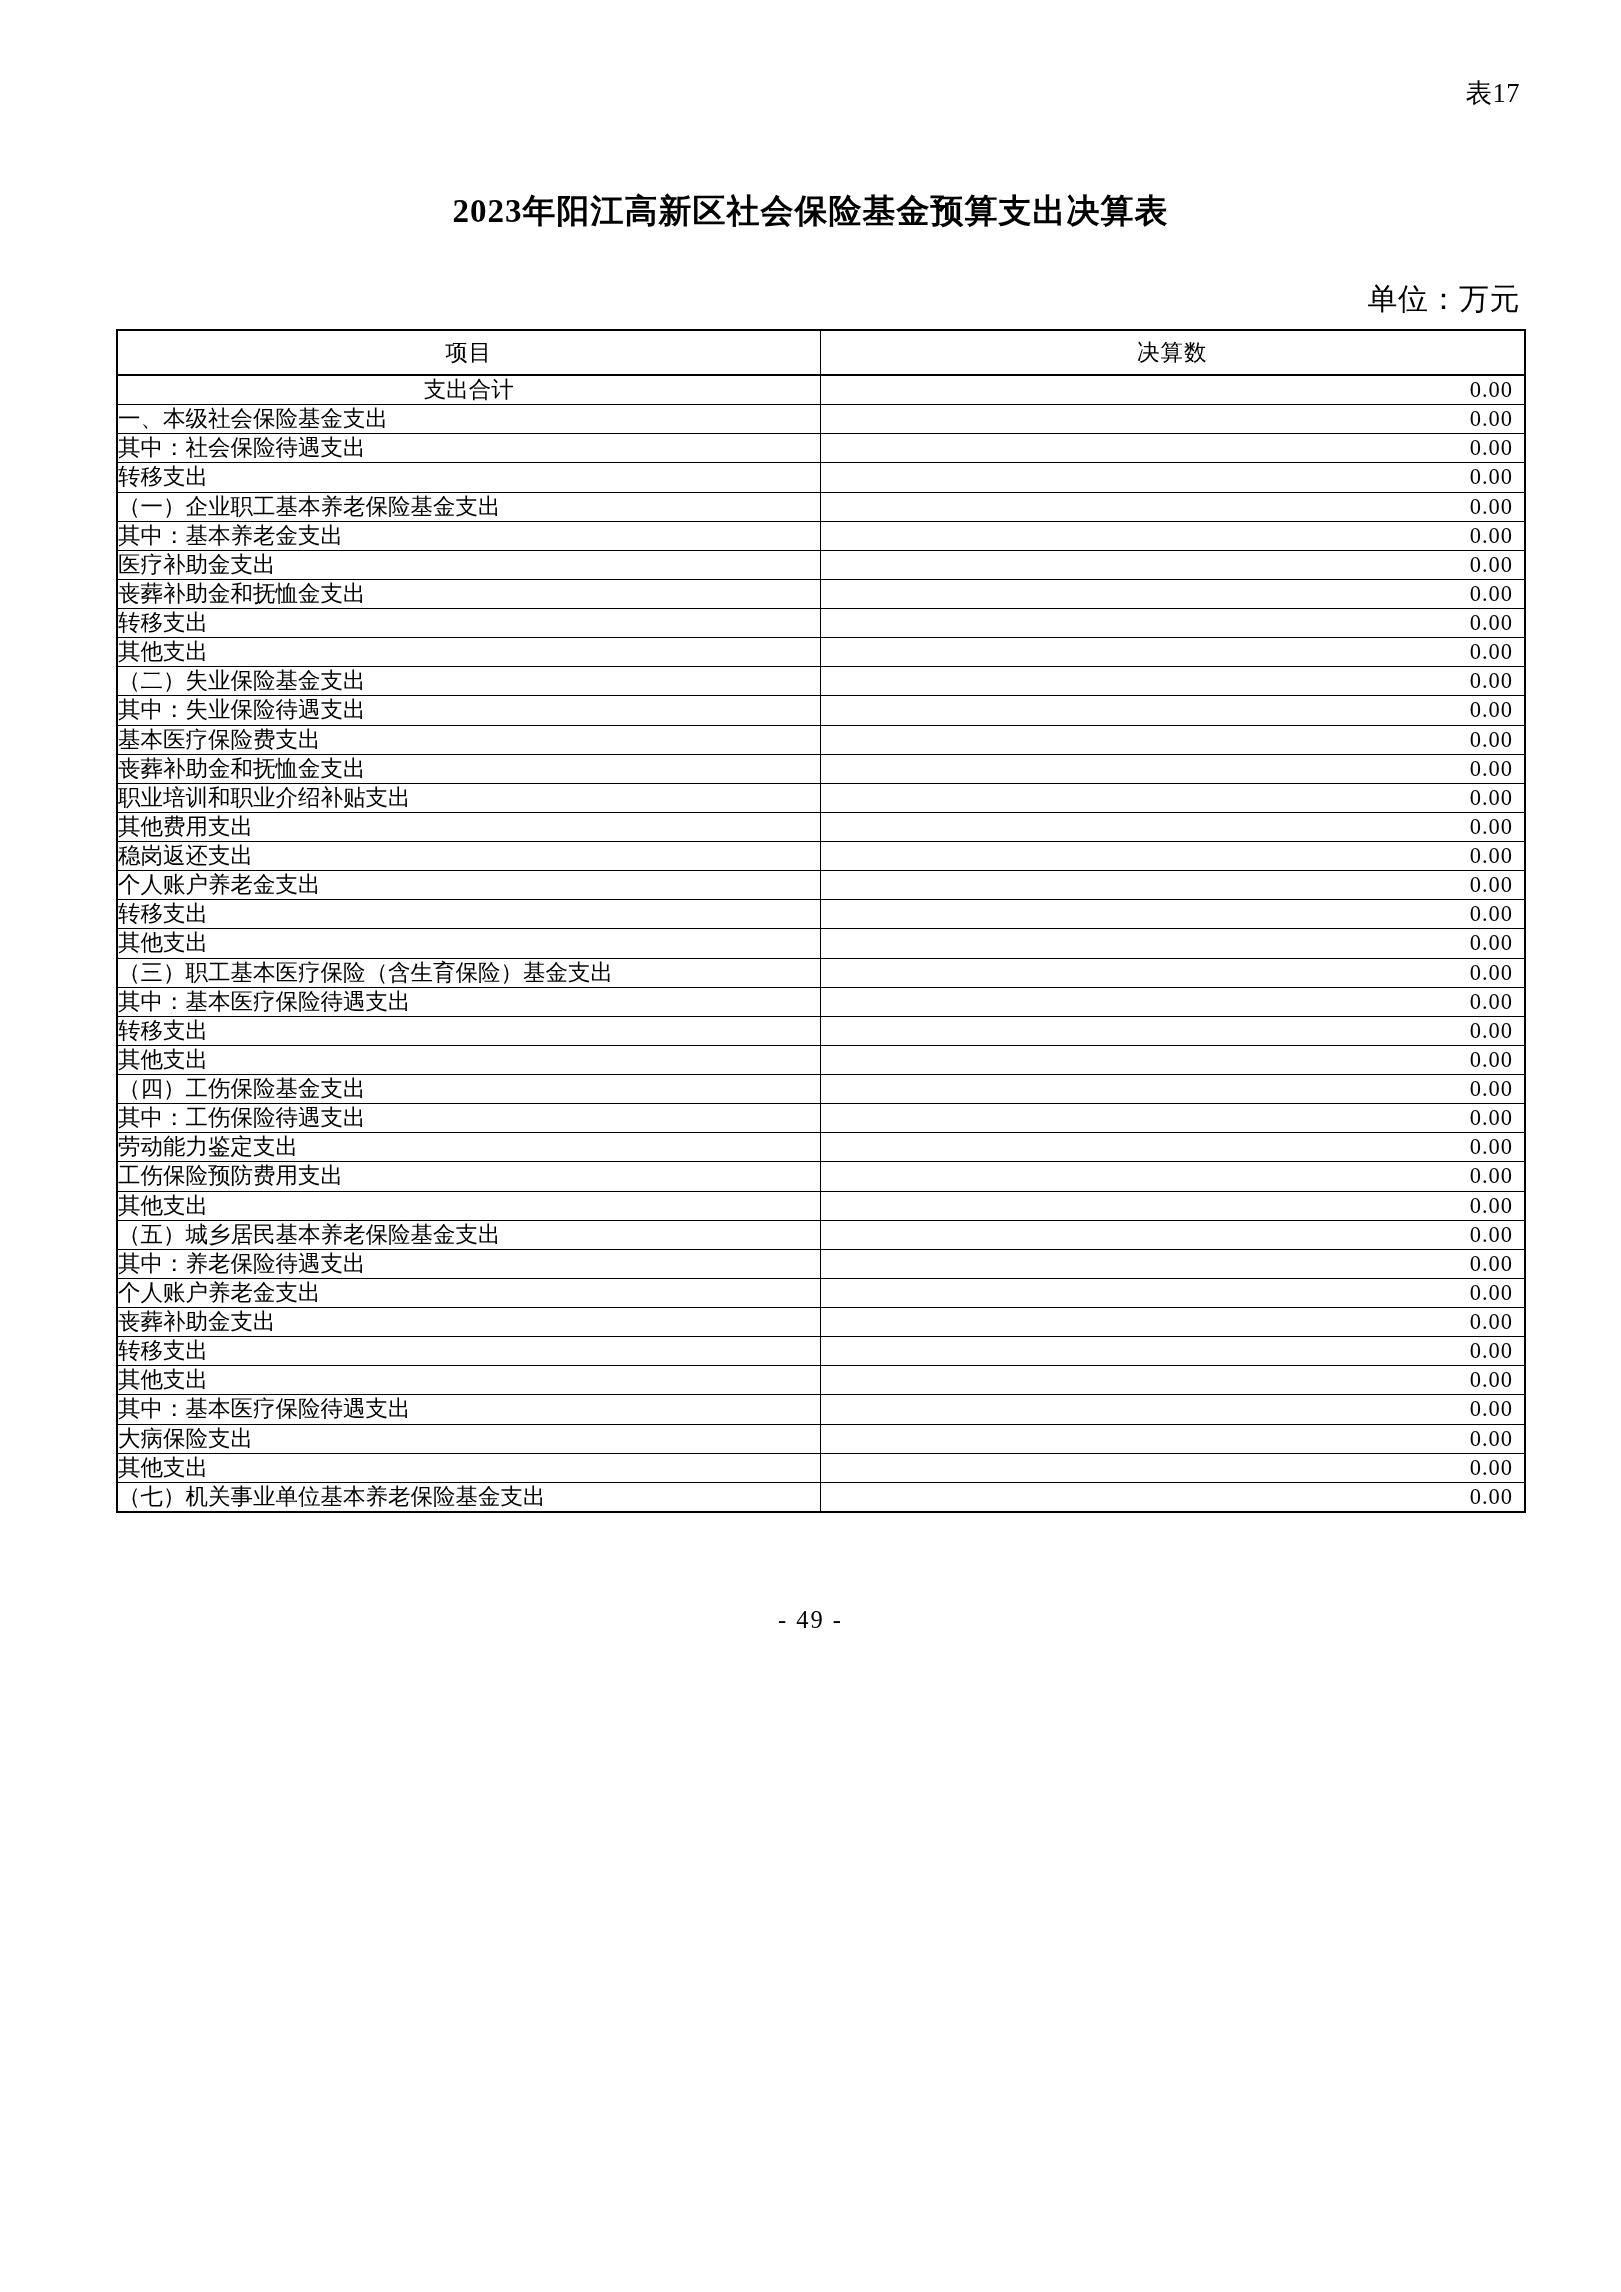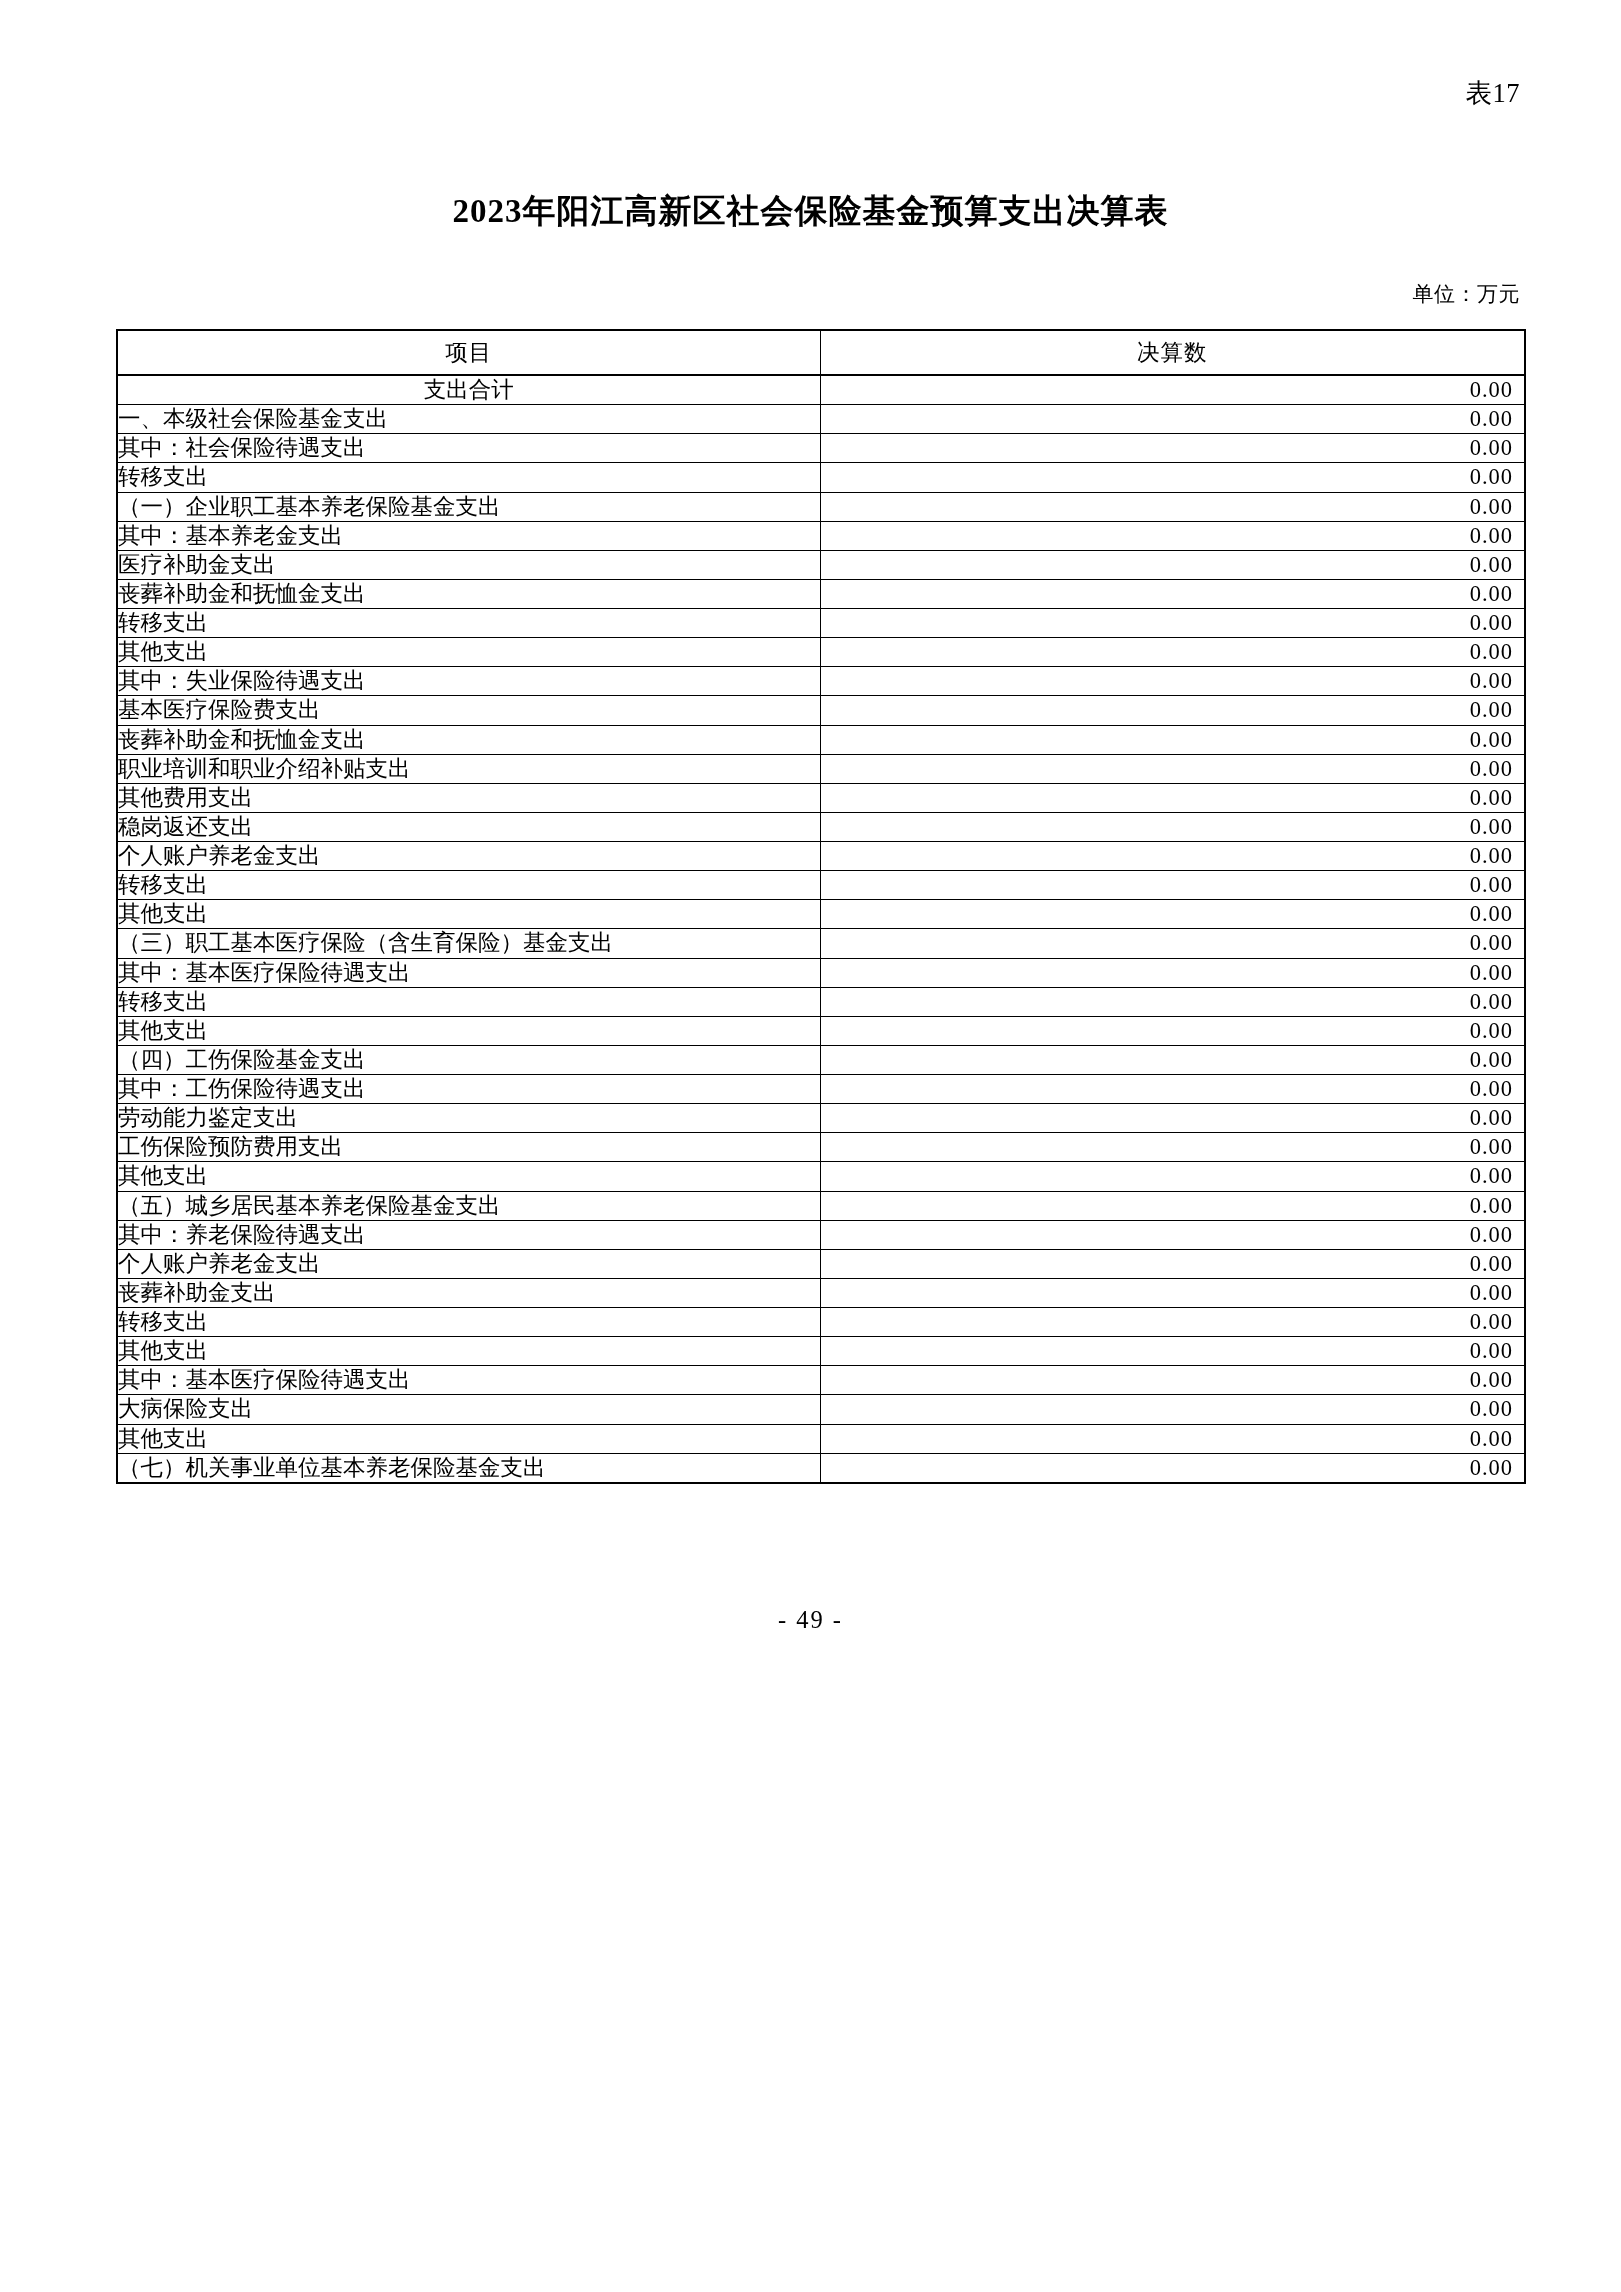--- a/index.html
+++ b/index.html
@@ -37,21 +37,21 @@
     font-size: 33px;
     font-weight: bold;
     letter-spacing: 1px;
     line-height: 1.2;
   }
 
   .unit-label {
     position: absolute;
     top: 284px;
     right: 101px;
-    font-size: 21px;
+    font-size: 30px;
     line-height: 1;
     letter-spacing: 0.5px;
   }
 
   
   .table-wrap {
     position: absolute;
     top: 329px;
     left: 116px;
     width: 1407px;
@@ -186,20 +186,24 @@
           </tr>
           <tr>
             <td class="item lvl-2">转移支出</td>
             <td class="value">0.00</td>
           </tr>
           <tr>
             <td class="item lvl-2">其他支出</td>
             <td class="value">0.00</td>
           </tr>
           <tr>
+            <td class="item lvl-0">（二）失业保险基金支出</td>
+            <td class="value">0.00</td>
+          </tr>
+          <tr>
             <td class="item lvl-1">其中：失业保险待遇支出</td>
             <td class="value">0.00</td>
           </tr>
           <tr>
             <td class="item lvl-2">基本医疗保险费支出</td>
             <td class="value">0.00</td>
           </tr>
           <tr>
             <td class="item lvl-2">丧葬补助金和抚恤金支出</td>
             <td class="value">0.00</td>

